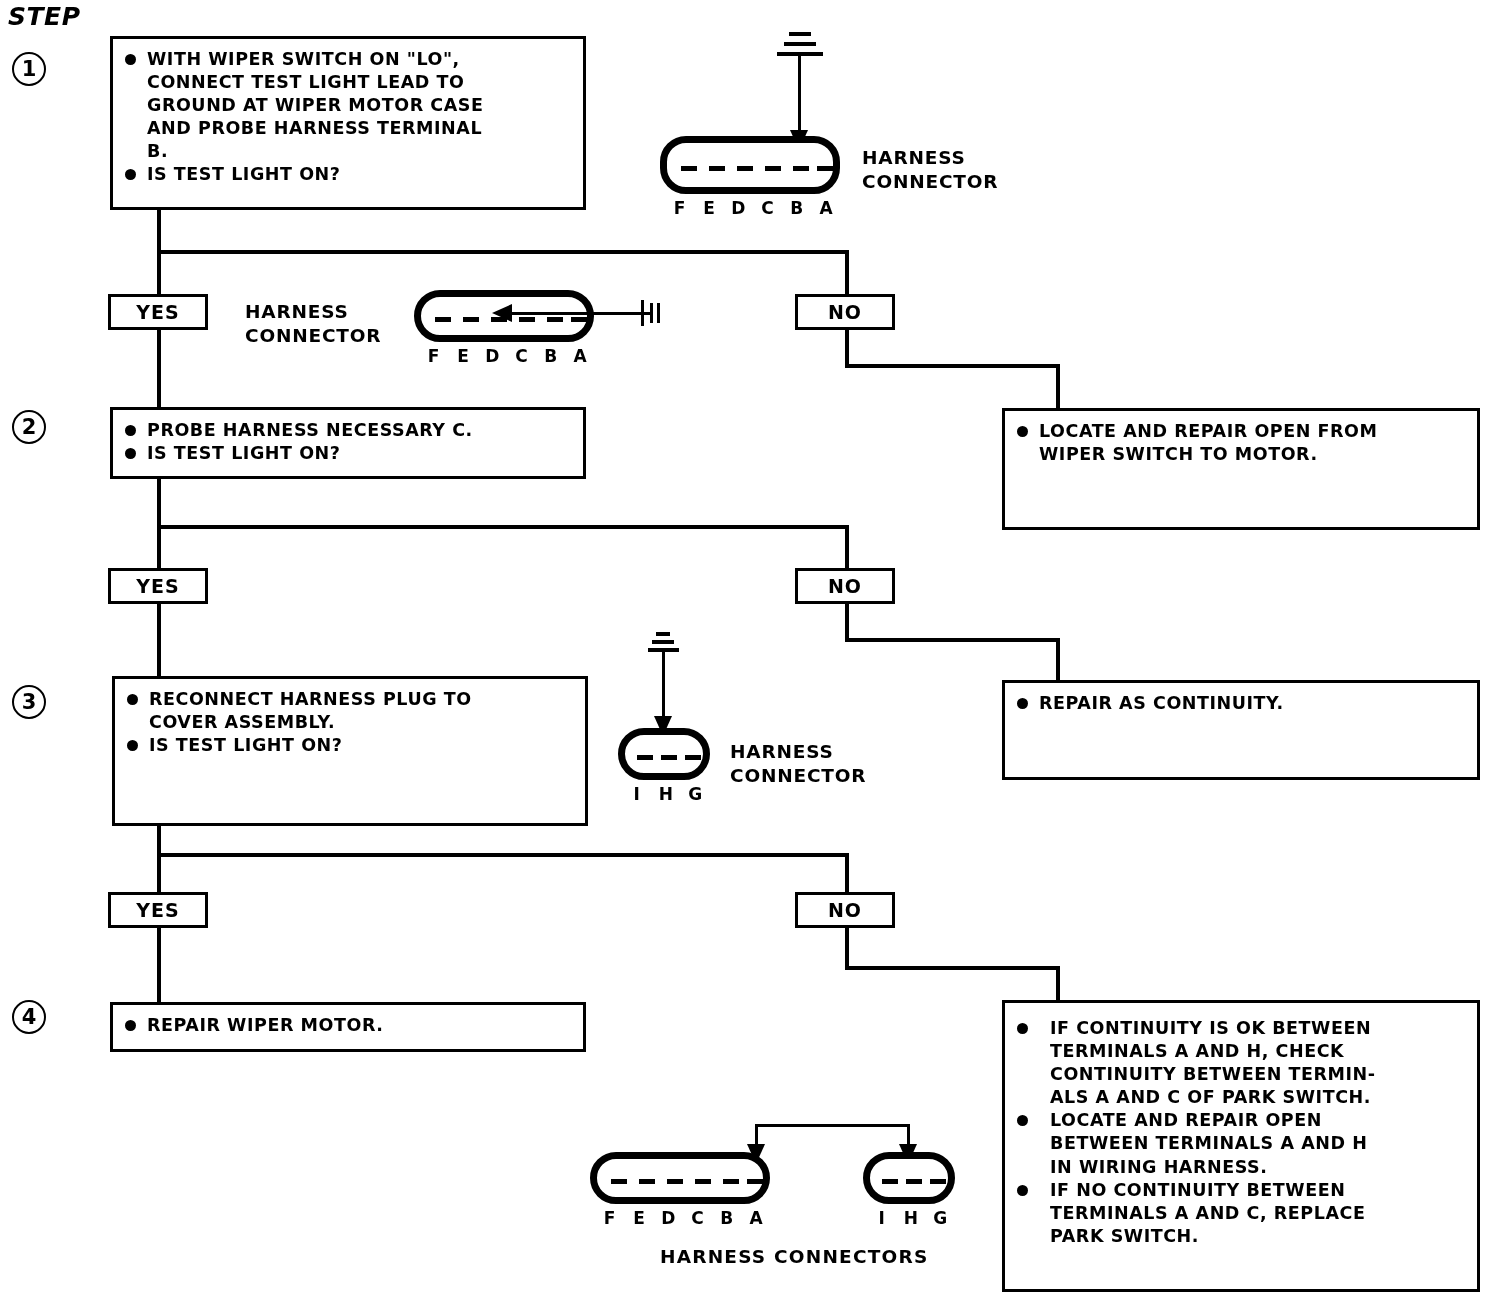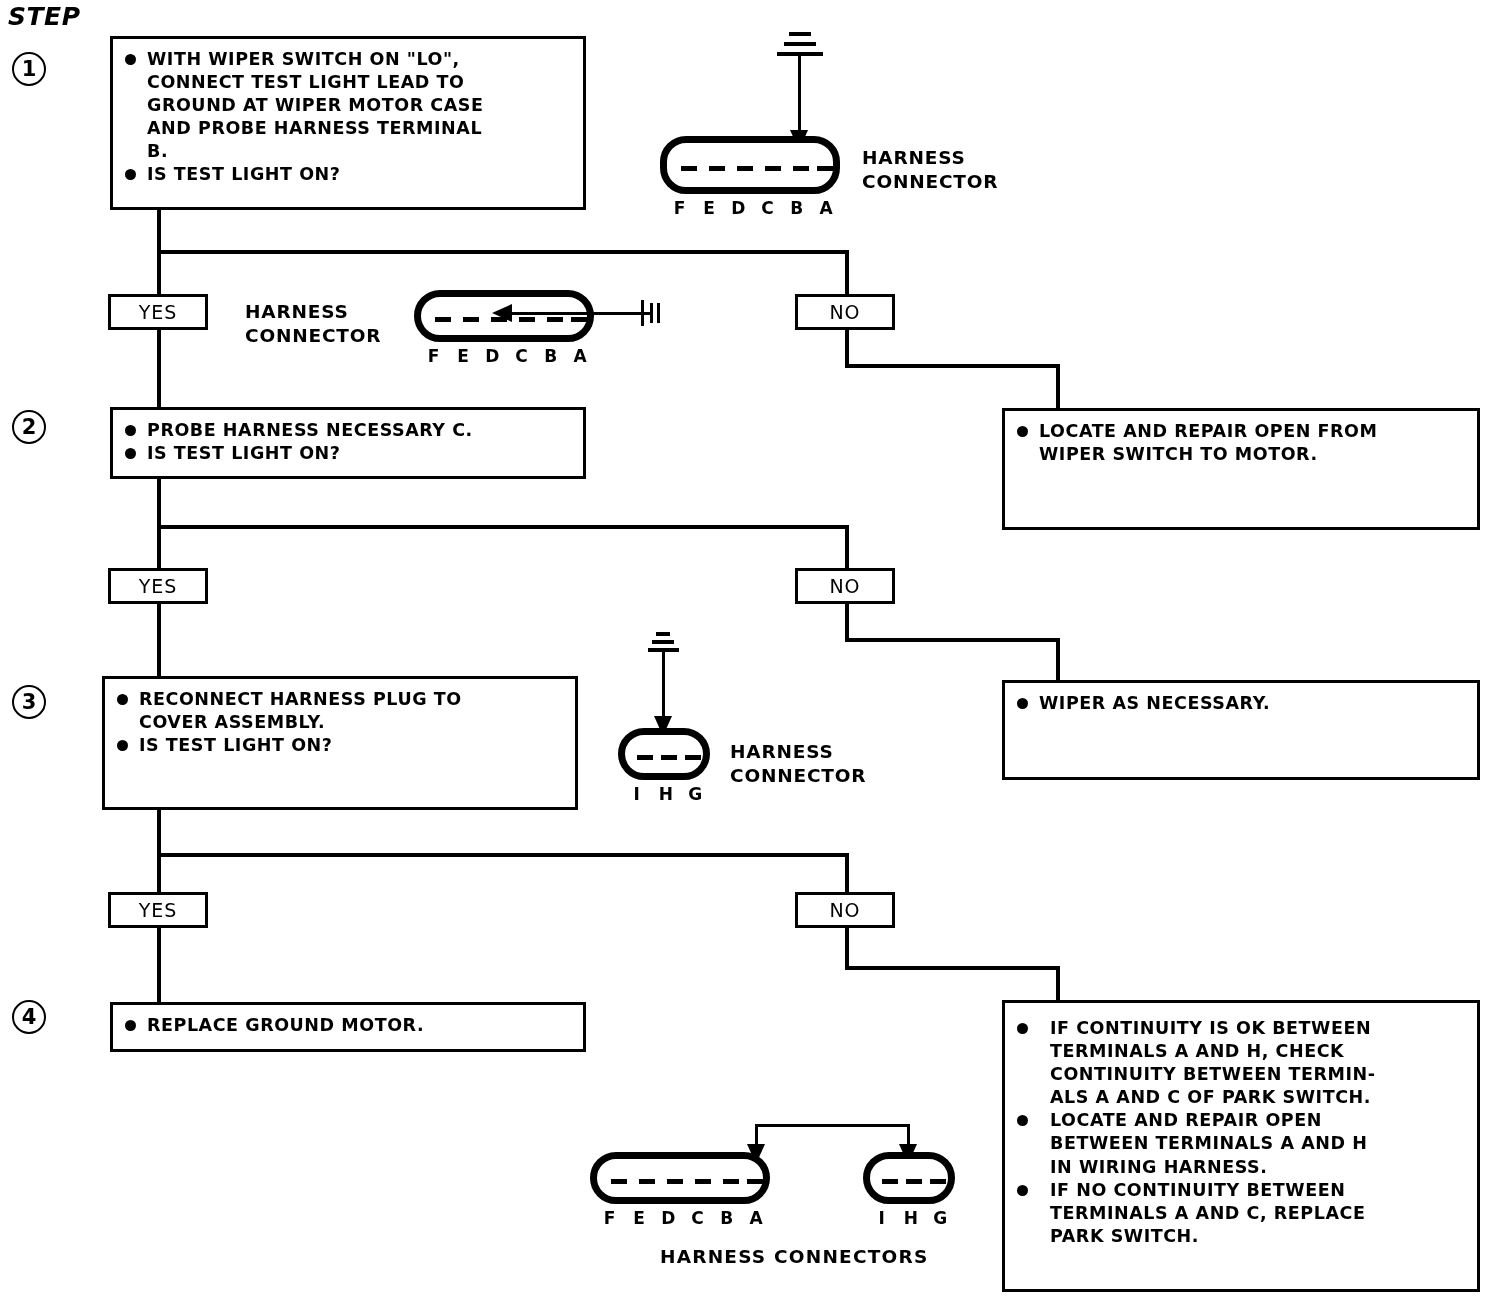--- a/index.html
+++ b/index.html
@@ -80,21 +80,21 @@
   
   .yn-box {
     position: absolute;
     border: 3px solid #000;
     background: #fff;
     box-sizing: border-box;
     display: flex;
     align-items: center;
     justify-content: center;
     font-size: 19px;
-    font-weight: normal;
+    font-weight: bold;
     letter-spacing: 1px;
     color: #000;
   }
 
   
   .line-v { position: absolute; background: #000; width: 4px; }
   .line-h { position: absolute; background: #000; height: 4px; }
 
   
   .conn-shell {
@@ -280,21 +280,21 @@
     <div class="bullet-line">
       <span class="bullet-dot"></span>
       <span class="bullet-text">LOCATE AND REPAIR OPEN FROM
 WIPER SWITCH TO MOTOR.</span>
     </div>
   </div>
 
   <div class="yn-box" style="left:108px; top:568px; width:100px; height:36px;">YES</div>
   <div class="yn-box" style="left:795px; top:568px; width:100px; height:36px;">NO</div>
 
-  <div class="proc-box" style="left:102px; top:676px; width:476px; height:134px;">
+  <div class="proc-box" style="left:112px; top:676px; width:476px; height:150px;">
     <div class="bullet-line">
       <span class="bullet-dot"></span>
       <span class="bullet-text">RECONNECT HARNESS PLUG TO
 COVER ASSEMBLY.</span>
     </div>
     <div class="bullet-line">
       <span class="bullet-dot"></span>
       <span class="bullet-text">IS TEST LIGHT ON?</span>
     </div>
   </div>
@@ -314,31 +314,31 @@
     <span style="width:29.3px">I</span>
     <span style="width:29.3px">H</span>
     <span style="width:29.3px">G</span>
   </div>
   <div class="conn-caption" style="left:730px; top:740px;">HARNESS
 CONNECTOR</div>
 
   <div class="proc-box" style="left:1002px; top:680px; width:478px; height:100px;">
     <div class="bullet-line">
       <span class="bullet-dot"></span>
-      <span class="bullet-text">WIPER AS NECESSARY.</span>
+      <span class="bullet-text">REPAIR AS CONTINUITY.</span>
     </div>
   </div>
 
   <div class="yn-box" style="left:108px; top:892px; width:100px; height:36px;">YES</div>
   <div class="yn-box" style="left:795px; top:892px; width:100px; height:36px;">NO</div>
 
   <div class="proc-box" style="left:110px; top:1002px; width:476px; height:50px;">
     <div class="bullet-line">
       <span class="bullet-dot"></span>
-      <span class="bullet-text">REPLACE GROUND MOTOR.</span>
+      <span class="bullet-text">REPAIR WIPER MOTOR.</span>
     </div>
   </div>
 
   <div class="proc-box wide-indent" style="left:1002px; top:1000px; width:478px; height:292px; padding-top:14px;">
     <div class="bullet-line">
       <span class="bullet-dot"></span>
       <span class="bullet-text">IF CONTINUITY IS OK BETWEEN
 TERMINALS A AND H, CHECK
 CONTINUITY BETWEEN TERMIN-
 ALS A AND C OF PARK SWITCH.</span>

